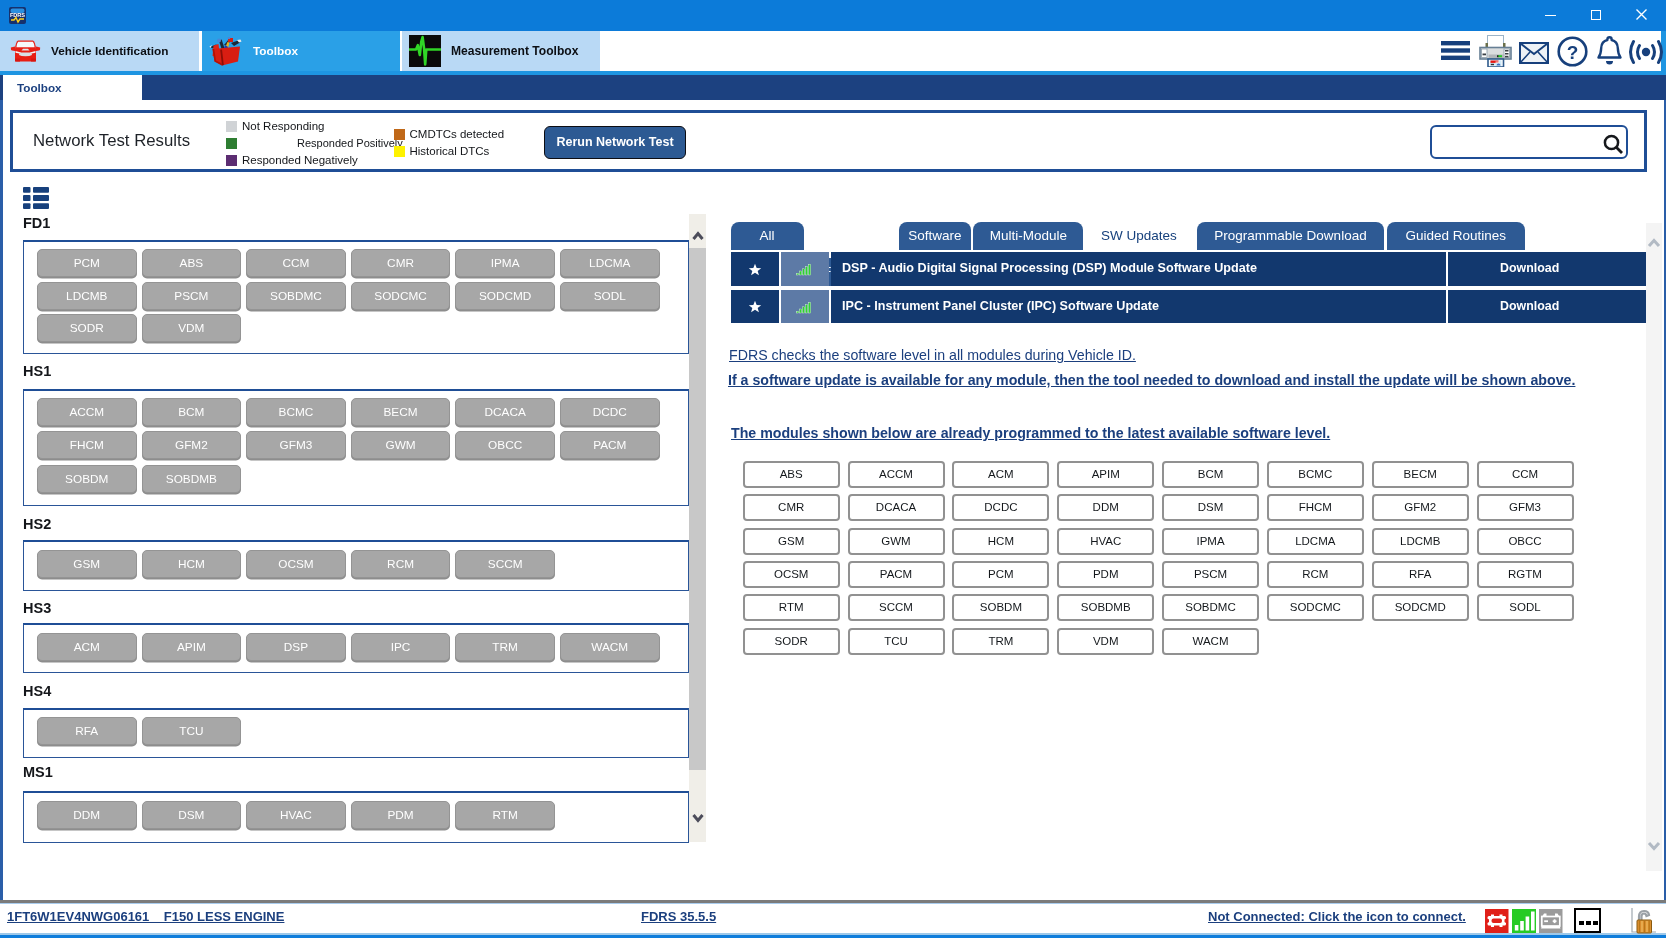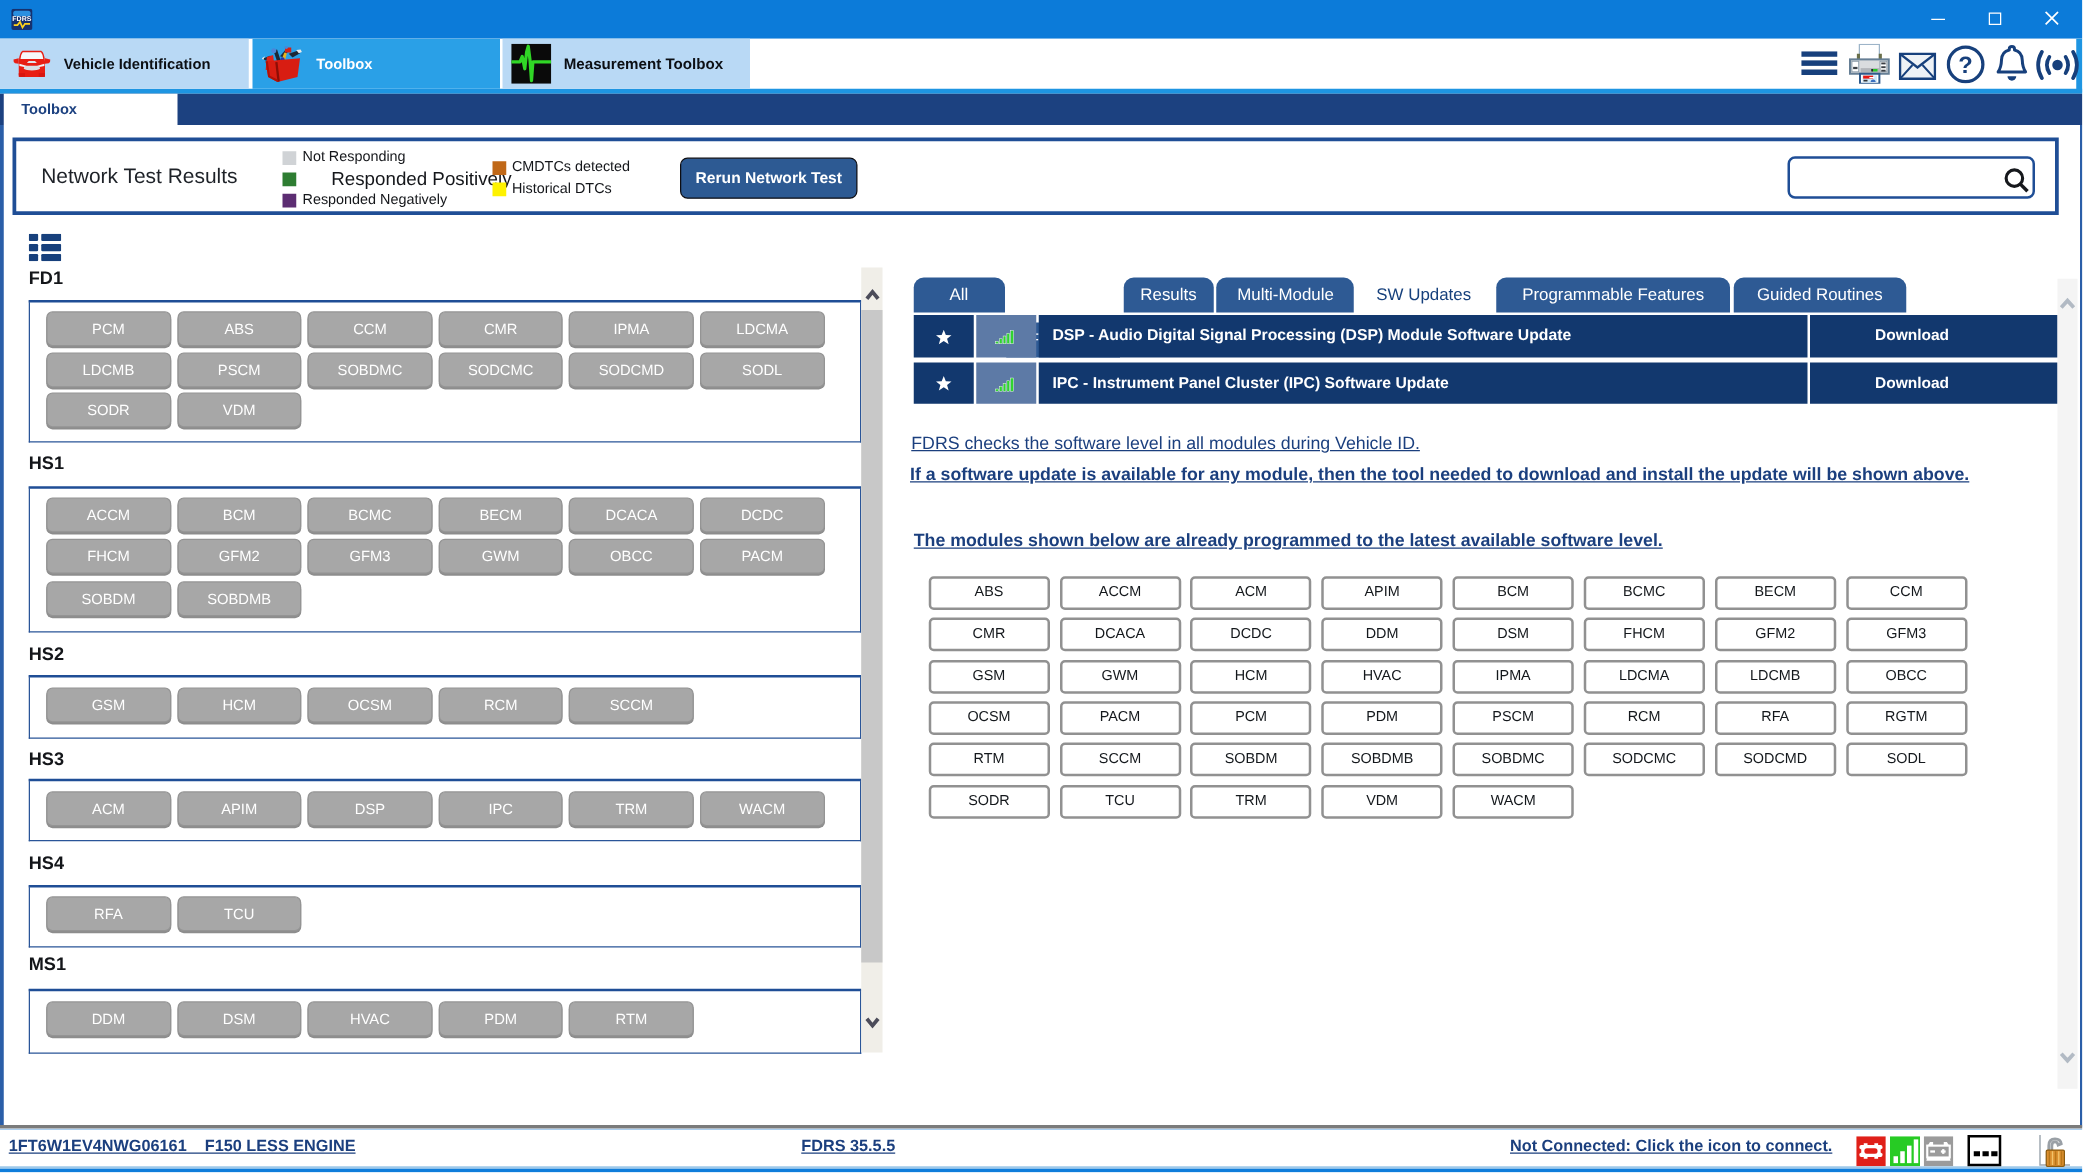--- a/index.html
+++ b/index.html
@@ -122,21 +122,21 @@
 <div class="abs" style="left:0;top:74.5px;width:1666px;height:25.5px;background:#1c4180;"></div>
 <div class="abs" style="left:3px;top:74.5px;width:139px;height:25.5px;background:#fff;"></div>
 <div class="abs" style="left:17px;top:74.5px;height:25.5px;line-height:25.5px;font-size:11.7px;font-weight:bold;color:#1c4180;">Toolbox</div>
 <div class="abs" style="left:0;top:100px;width:2.5px;height:802px;background:#2a5ea8;"></div>
 <div class="abs" style="left:1663.5px;top:100px;width:2.5px;height:802px;background:#2a5ea8;"></div>
 <div class="abs" style="left:10px;top:110px;width:1637px;height:62px;border:3px solid #1f4e96;box-sizing:border-box;background:#fff;"></div>
 <div class="abs" style="left:33px;top:110px;height:66px;line-height:62px;font-size:16.75px;color:#1e2228;">Network Test Results</div>
 <div class="abs" style="left:226px;top:120.5px;width:11px;height:11px;background:#d0d3d6;"></div>
     <div class="abs" style="left:242px;top:118.5px;font-size:11.5px;line-height:15px;color:#14161a;">Not Responding</div>
     <div class="abs" style="left:226px;top:137.5px;width:11px;height:11px;background:#2e7d32;"></div>
-    <div class="abs" style="left:228px;top:135.5px;font-size:15px;line-height:15px;color:#14161a;padding-left:37px;">Responded Positively</div>
+    <div class="abs" style="left:260px;top:135.5px;font-size:11px;line-height:15px;color:#14161a;padding-left:37px;">Responded Positively</div>
     <div class="abs" style="left:226px;top:154.5px;width:11px;height:11px;background:#5c2d72;"></div>
     <div class="abs" style="left:242px;top:152.5px;font-size:11.5px;line-height:15px;color:#14161a;">Responded Negatively</div>
     <div class="abs" style="left:394px;top:128.5px;width:11px;height:11px;background:#c06818;"></div>
     <div class="abs" style="left:409.5px;top:126.5px;font-size:11.5px;line-height:15px;color:#14161a;">CMDTCs detected</div>
     <div class="abs" style="left:394px;top:145.5px;width:11px;height:11px;background:#fef200;"></div>
     <div class="abs" style="left:409.5px;top:143.5px;font-size:11.5px;line-height:15px;color:#14161a;">Historical DTCs</div>
     <div class="abs" style="left:544px;top:126px;width:142px;height:33px;background:#2d5a93;border:1.5px solid #0d0d12;border-radius:6px;box-sizing:border-box;color:#fff;font-weight:bold;font-size:12.5px;text-align:center;line-height:30px;white-space:nowrap;">Rerun Network Test</div>
     <div class="abs" style="left:1430px;top:125px;width:198px;height:34px;border:2px solid #1f4e96;border-radius:6px;box-sizing:border-box;background:#fff;"></div>
 <svg class="abs" style="left:1601.5px;top:132.5px" width="24" height="24" viewBox="0 0 24 24">
  <circle cx="9.5" cy="9.5" r="6.6" fill="none" stroke="#16181c" stroke-width="2.5"></circle>
@@ -213,24 +213,24 @@
     <div class="abs" style="left:689px;top:214px;width:17px;height:628px;background:#f0eee8;"></div>
 <div class="abs" style="left:689px;top:248px;width:17px;height:522px;background:#c8c8c8;"></div>
 <svg class="abs" style="left:691.5px;top:230.5px" width="12" height="10" viewBox="0 0 12 10">
       <polyline points="1.5,8 6,2.5 10.5,8" fill="none" stroke="#4c4c5a" stroke-width="3"></polyline>
     </svg>
 <svg class="abs" style="left:691.5px;top:813px" width="12" height="10" viewBox="0 0 12 10">
       <polyline points="1.5,2 6,7.5 10.5,2" fill="none" stroke="#4c4c5a" stroke-width="3"></polyline>
     </svg>
 <div class="rtab" style="left:730.6px;width:73px;">All</div>
     <div class="rtab" style="left:805.2px;width:91px;margin-top:36px;">Favorites</div>
-    <div class="rtab" style="left:898.8px;width:72px;">Results</div>
+    <div class="rtab" style="left:898.8px;width:72px;">Software</div>
     <div class="rtab" style="left:973.3px;width:110.2px;">Multi-Module</div>
     <div class="rtab" style="left:1086.4px;width:105.2px;background:#fff;color:#16407c;">SW Updates</div>
-    <div class="rtab" style="left:1196.6px;width:187.8px;">Programmable Features</div>
+    <div class="rtab" style="left:1196.6px;width:187.8px;">Programmable Download</div>
     <div class="rtab" style="left:1386.8px;width:138.1px;">Guided Routines</div>
     <div class="abs" style="left:731px;top:252px;width:48px;height:33.5px;background:#12386e;"></div>
     <svg class="abs" style="left:748px;top:262.5px" width="14" height="14" viewBox="0 0 21 20">
  <path d="M10.5,0.8 L13.0,7.0 L19.8,7.3 L14.5,11.5 L16.4,18.0 L10.5,14.3 L4.6,18.0 L6.5,11.5 L1.2,7.3 L8.0,7.0 Z" fill="#fff"></path>
     </svg>
     <div class="abs" style="left:781px;top:252px;width:48px;height:33.5px;background:#5d7aa6;"></div>
     <svg class="abs" style="left:796px;top:263px" width="16" height="13" viewBox="0 0 16 13">
       <rect x="0.5" y="10.2" width="2.2" height="1.8" fill="#2fd42f" stroke="#e8f6e8" stroke-width="0.4"></rect>
       <rect x="3.5" y="8.0" width="2.2" height="4.0" fill="#2fd42f" stroke="#e8f6e8" stroke-width="0.4"></rect>
       <rect x="6.5" y="5.8" width="2.2" height="6.2" fill="#2fd42f" stroke="#e8f6e8" stroke-width="0.4"></rect>

